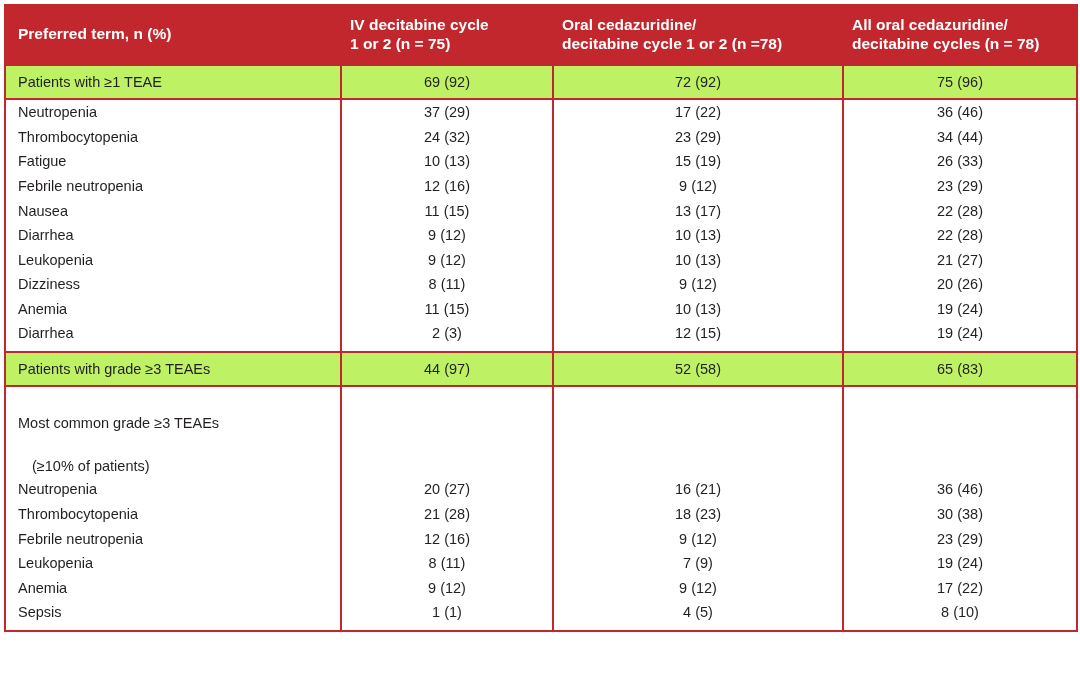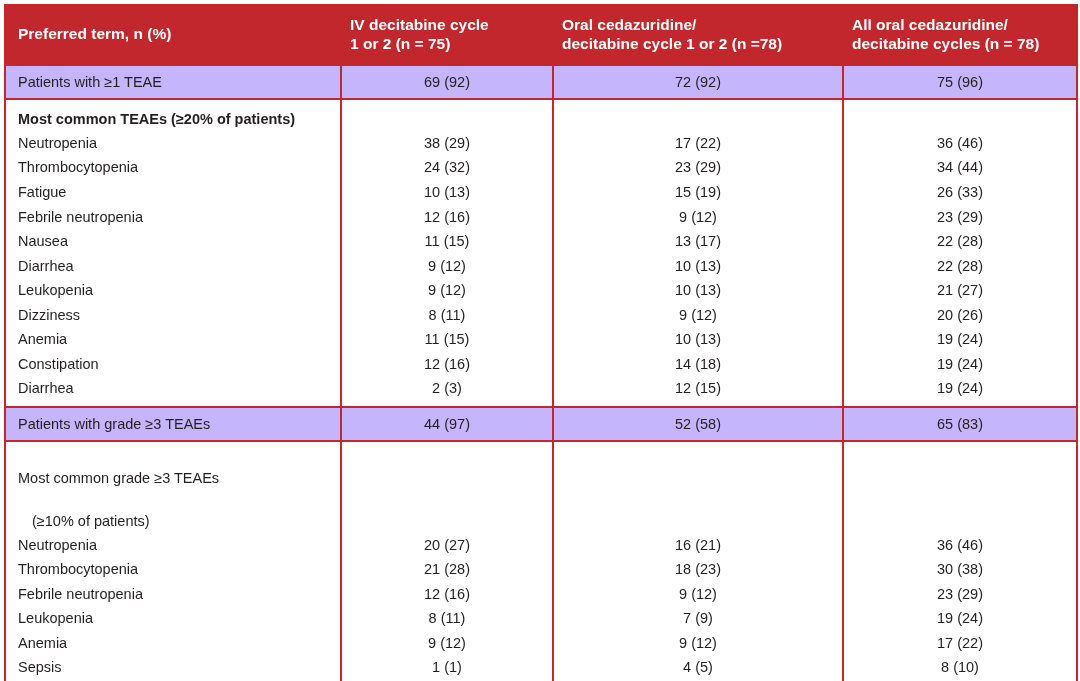--- a/index.html
+++ b/index.html
@@ -56,21 +56,21 @@
     line-height: 1.28;
   }
   tbody td.term {
     text-align: left;
     padding-left: 12px;
   }
   tbody td.num {
     text-align: center;
   }
   tr.shaded td {
-    background: #c4b5fd;
+    background: #bef264;
     padding-top: 7px;
     padding-bottom: 7px;
     border-top: 2px solid #c1272d;
     border-bottom: 2px solid #c1272d;
   }
   tr.section td {
     font-weight: bold;
     padding-top: 10px;
     padding-bottom: 2px;
   }
@@ -121,30 +121,24 @@
     </thead>
     <tbody>
 
       <tr class="shaded">
         <td class="term">Patients with ≥1 TEAE</td>
         <td class="num">69 (92)</td>
         <td class="num">72 (92)</td>
         <td class="num">75 (96)</td>
       </tr>
 
-      <tr class="section">
-        <td class="term">Most common TEAEs (≥20% of patients)</td>
-        <td class="num"></td>
-        <td class="num"></td>
-        <td class="num"></td>
-      </tr>
 
       <tr>
         <td class="term indent">Neutropenia</td>
-        <td class="num">38 (29)</td>
+        <td class="num">37 (29)</td>
         <td class="num">17 (22)</td>
         <td class="num">36 (46)</td>
       </tr>
       <tr>
         <td class="term indent">Thrombocytopenia</td>
         <td class="num">24 (32)</td>
         <td class="num">23 (29)</td>
         <td class="num">34 (44)</td>
       </tr>
       <tr>
@@ -180,26 +174,20 @@
       <tr>
         <td class="term indent">Dizziness</td>
         <td class="num">8 (11)</td>
         <td class="num">9 (12)</td>
         <td class="num">20 (26)</td>
       </tr>
       <tr>
         <td class="term indent">Anemia</td>
         <td class="num">11 (15)</td>
         <td class="num">10 (13)</td>
-        <td class="num">19 (24)</td>
-      </tr>
-      <tr>
-        <td class="term indent">Constipation</td>
-        <td class="num">12 (16)</td>
-        <td class="num">14 (18)</td>
         <td class="num">19 (24)</td>
       </tr>
       <tr class="last">
         <td class="term indent">Diarrhea</td>
         <td class="num">2 (3)</td>
         <td class="num">12 (15)</td>
         <td class="num">19 (24)</td>
       </tr>
 
       <tr class="shaded">

